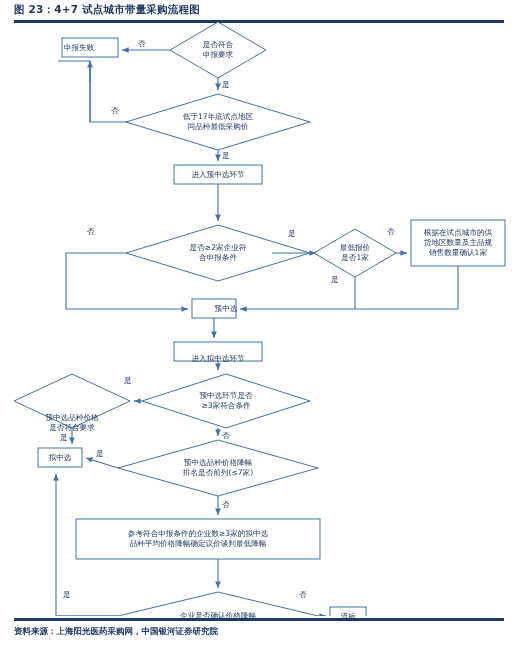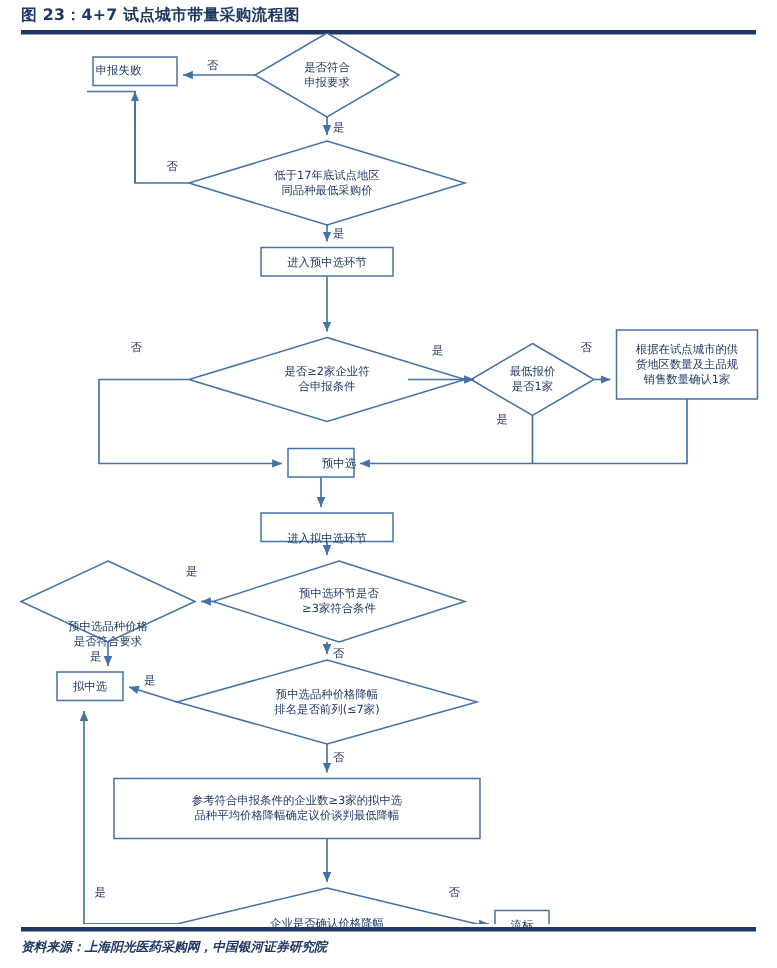--- a/index.html
+++ b/index.html
@@ -16,21 +16,21 @@
   #title-rule{
     position:absolute;left:14px;top:20px;width:490px;height:3px;
     background:#1F3864;
   }
   #footer-rule{
     position:absolute;left:14px;top:618px;width:490px;height:2.5px;
     background:#1F3864;
   }
   #fig-source{
     position:absolute;left:14px;top:626px;
-    font-size:8.5px;font-style:italic;font-weight:bold;color:#1F3864;
+    font-size:8.5px;font-weight:bold;color:#1F3864;
     white-space:nowrap;
   }
   
   #flow{position:absolute;left:0;top:22px;width:518px;height:594px;}
   .nodetext{
     position:absolute;
     font-size:7.6px;color:#1F3864;line-height:10px;
     text-align:center;white-space:pre-line;
     display:flex;align-items:center;justify-content:center;
     pointer-events:none;

